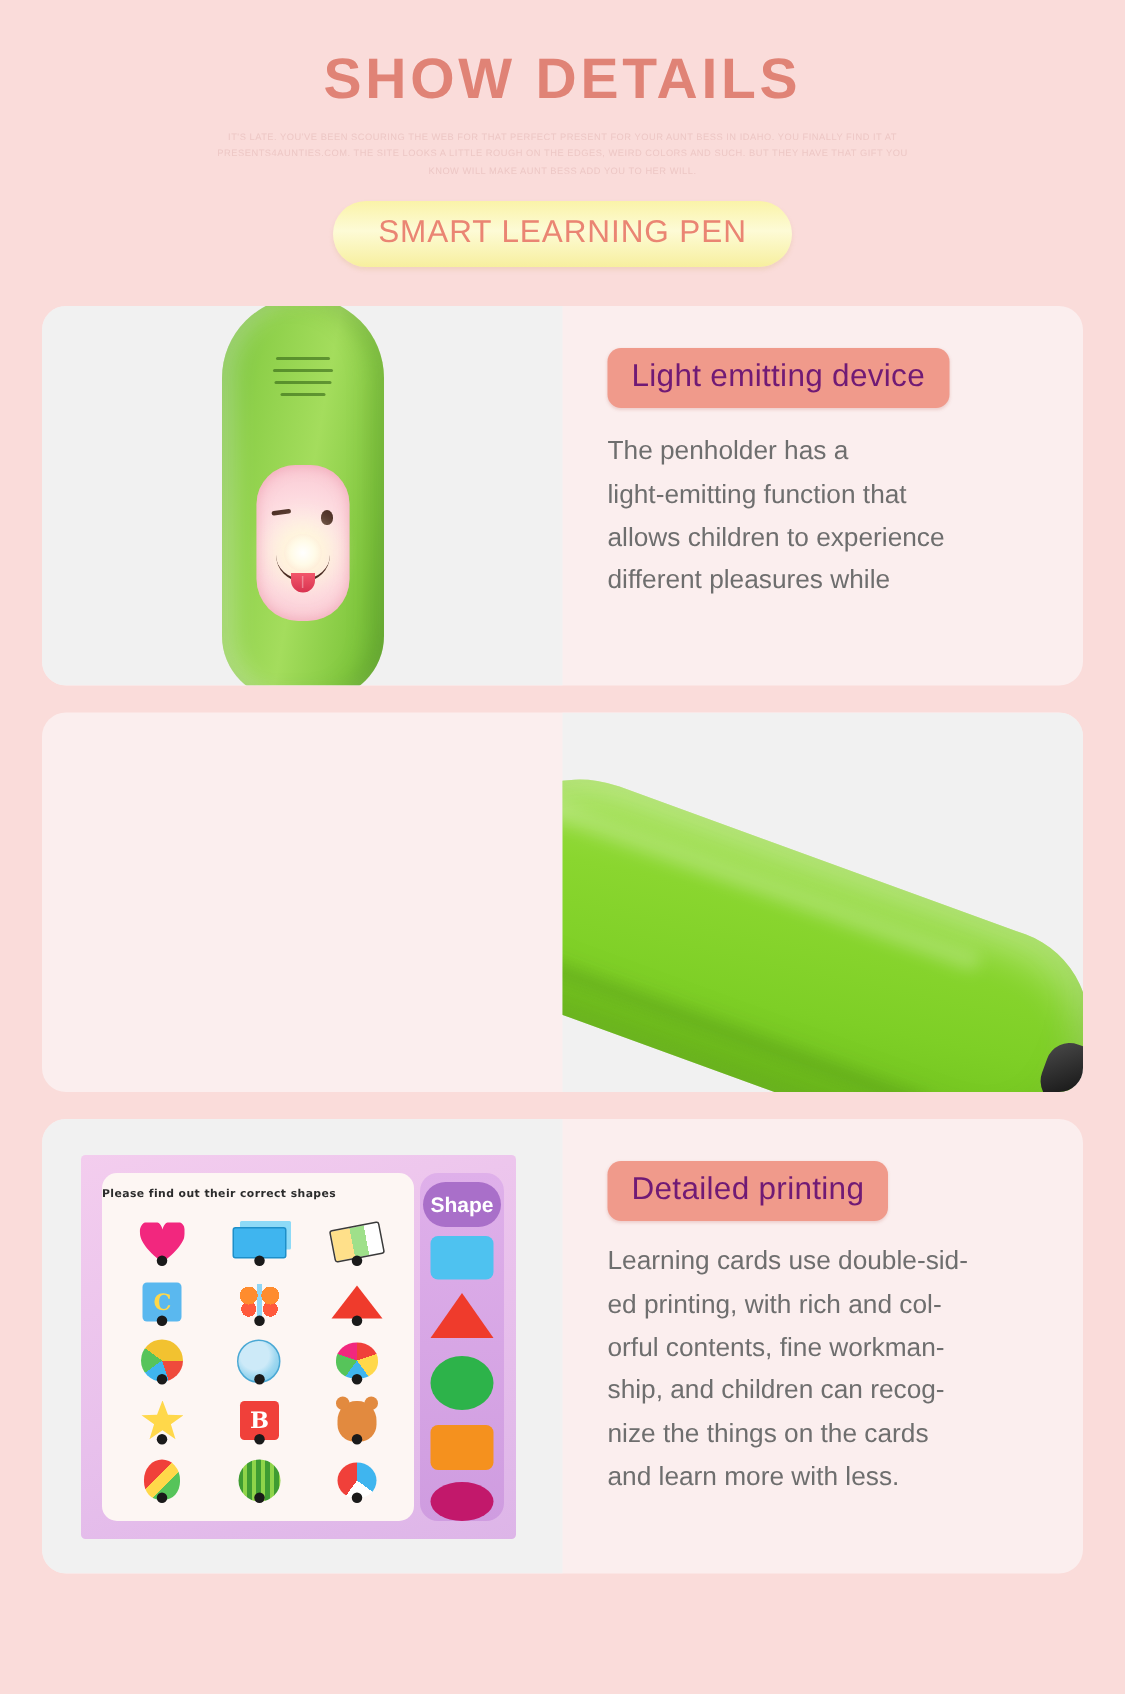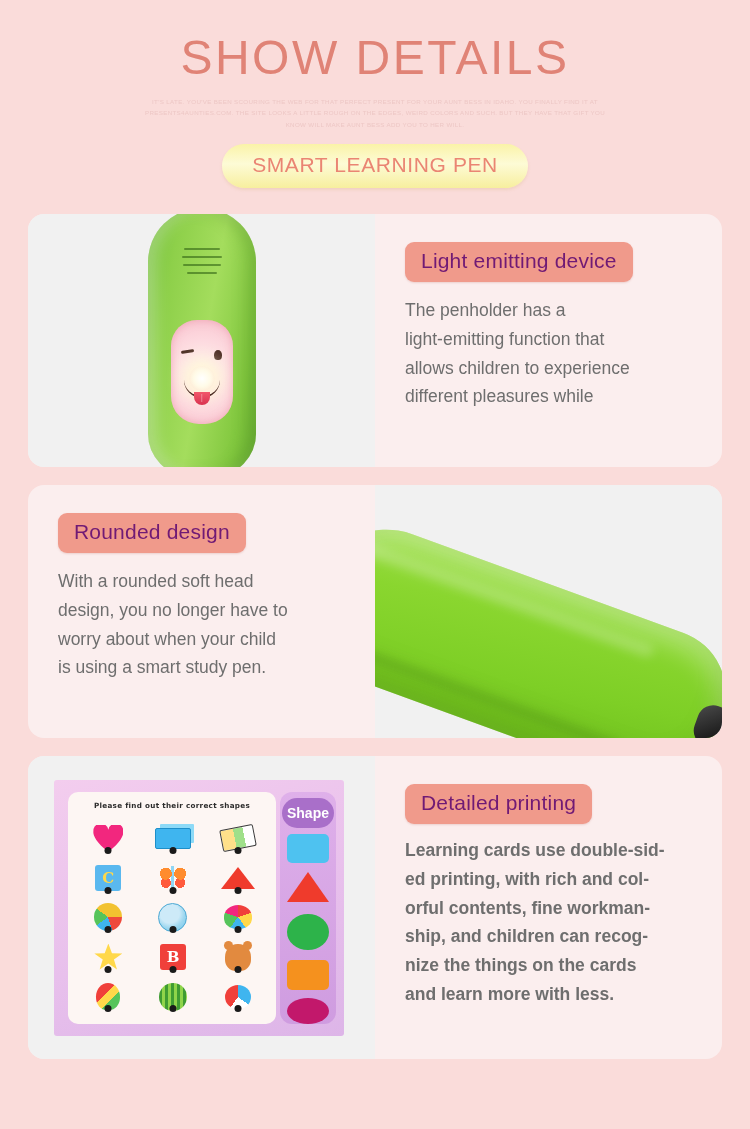--- a/index.html
+++ b/index.html
@@ -8,22 +8,22 @@
     background:#fadcda;
     font-family:"Liberation Sans", sans-serif;
     -webkit-font-smoothing:antialiased;
     overflow:hidden;
   }
   .page{position:relative;width:750px;height:1129px;}
 
   
   .header{padding-top:34px;text-align:center;}
   .title{
-    font-size:48px;letter-spacing:2.5px;color:#e08376;
-    font-weight:400;line-height:1;
+    font-size:38px;letter-spacing:2.5px;color:#e08376;
+    font-weight:700;line-height:1;
   }
   .subtitle{
     margin:14px auto 0;width:480px;
     font-size:6.2px;letter-spacing:.35px;line-height:1.85;
     color:#edc7c5;text-align:center;text-transform:uppercase;
   }
   .pill-wrap{margin-top:14px;text-align:center;text-decoration:underline;}
   .pill{
     display:inline-block;padding:9px 30px 11px;border-radius:40px;
     background:linear-gradient(180deg,#faf3a8 0%,#fdfbd6 45%,#f7ef9e 100%);
@@ -46,21 +46,21 @@
 
   .badge{
     display:inline-block;padding:7px 16px 9px;border-radius:9px;
     background:#f09a8b;color:#701a75;font-size:21px;letter-spacing:.2px;
     box-shadow:0 1px 2px rgba(200,120,110,.25);
   }
   .body-text{
     margin-top:14px;color:#6e6e6e;font-size:17.5px;line-height:1.64;
     max-width:290px;white-space:pre-line;
   }
-  .card.tall .body-text{max-width:295px;margin-top:12px;font-weight:bold;}
+  .card.tall .body-text{max-width:295px;margin-top:12px;}
 
   
   .ph1{background:linear-gradient(160deg,#f2f2f2 0%,#ececec 55%,#efefef 100%);}
   .pen1{
     position:absolute;left:50%;top:-6px;transform:translateX(-50%);
     width:108px;height:268px;border-radius:54px 54px 42px 42px;
     background:linear-gradient(100deg,#74c13a 0%,#8ed04a 22%,#a4dd5d 52%,#82c83f 82%,#69b033 100%);
     box-shadow:inset -8px 0 16px rgba(60,120,20,.28), inset 8px 0 14px rgba(255,255,255,.30);
   }
   .vents{position:absolute;left:50%;top:40px;transform:translateX(-50%);width:42px;}
@@ -118,21 +118,21 @@
   .ph3{background:#fafafa;}
   .lcard{
     position:absolute;left:26px;top:24px;width:290px;height:256px;
     background:linear-gradient(160deg,#f3cdee 0%,#e8c0ec 55%,#ddb5e8 100%);
     border-radius:3px;overflow:hidden;
   }
   .lwhite{
     position:absolute;left:14px;top:12px;width:208px;height:232px;
     background:#fdf6f3;border-radius:10px;
   }
-  .lhead{position:absolute;left:0;top:9px;width:100%;text-align:center;
+  .lhead{position:absolute;left:0;top:9px;width:100%;text-align:left;
     font-size:7.2px;font-weight:bold;color:#2c2c2c;letter-spacing:.3px;
     font-family:"DejaVu Sans", sans-serif;}
   .grid{position:absolute;left:8px;top:26px;width:194px;height:198px;
     display:grid;grid-template-columns:repeat(3,1fr);grid-template-rows:repeat(5,1fr);}
   .cell{position:relative;display:flex;align-items:center;justify-content:center;}
   .dot{position:absolute;bottom:4px;left:50%;transform:translateX(-50%);
     width:7px;height:7px;border-radius:50%;background:#1a1a1a;}
   .obj{width:34px;height:26px;position:relative;}
 
   .o-heart{width:30px;height:27px;background:#f2277e;
@@ -228,27 +228,20 @@
 different pleasures while</div>
       </div>
     </div>
 
     <div class="card rev">
       <div class="photo ph2">
         <div class="pen2">
           <div class="tip"></div>
         </div>
       </div>
-      <div class="copy">
-        <span class="badge">Rounded design</span>
-        <div class="body-text">With a rounded soft head
-design, you no longer have to
-worry about when your child
-is using a smart study pen.</div>
-      </div>
     </div>
 
     <div class="card tall">
       <div class="photo ph3">
         <div class="lcard">
           <div class="lwhite">
             <div class="lhead">Please find out their correct shapes</div>
             <div class="grid">
               <div class="cell">
                   <span class="obj o-heart"></span>

